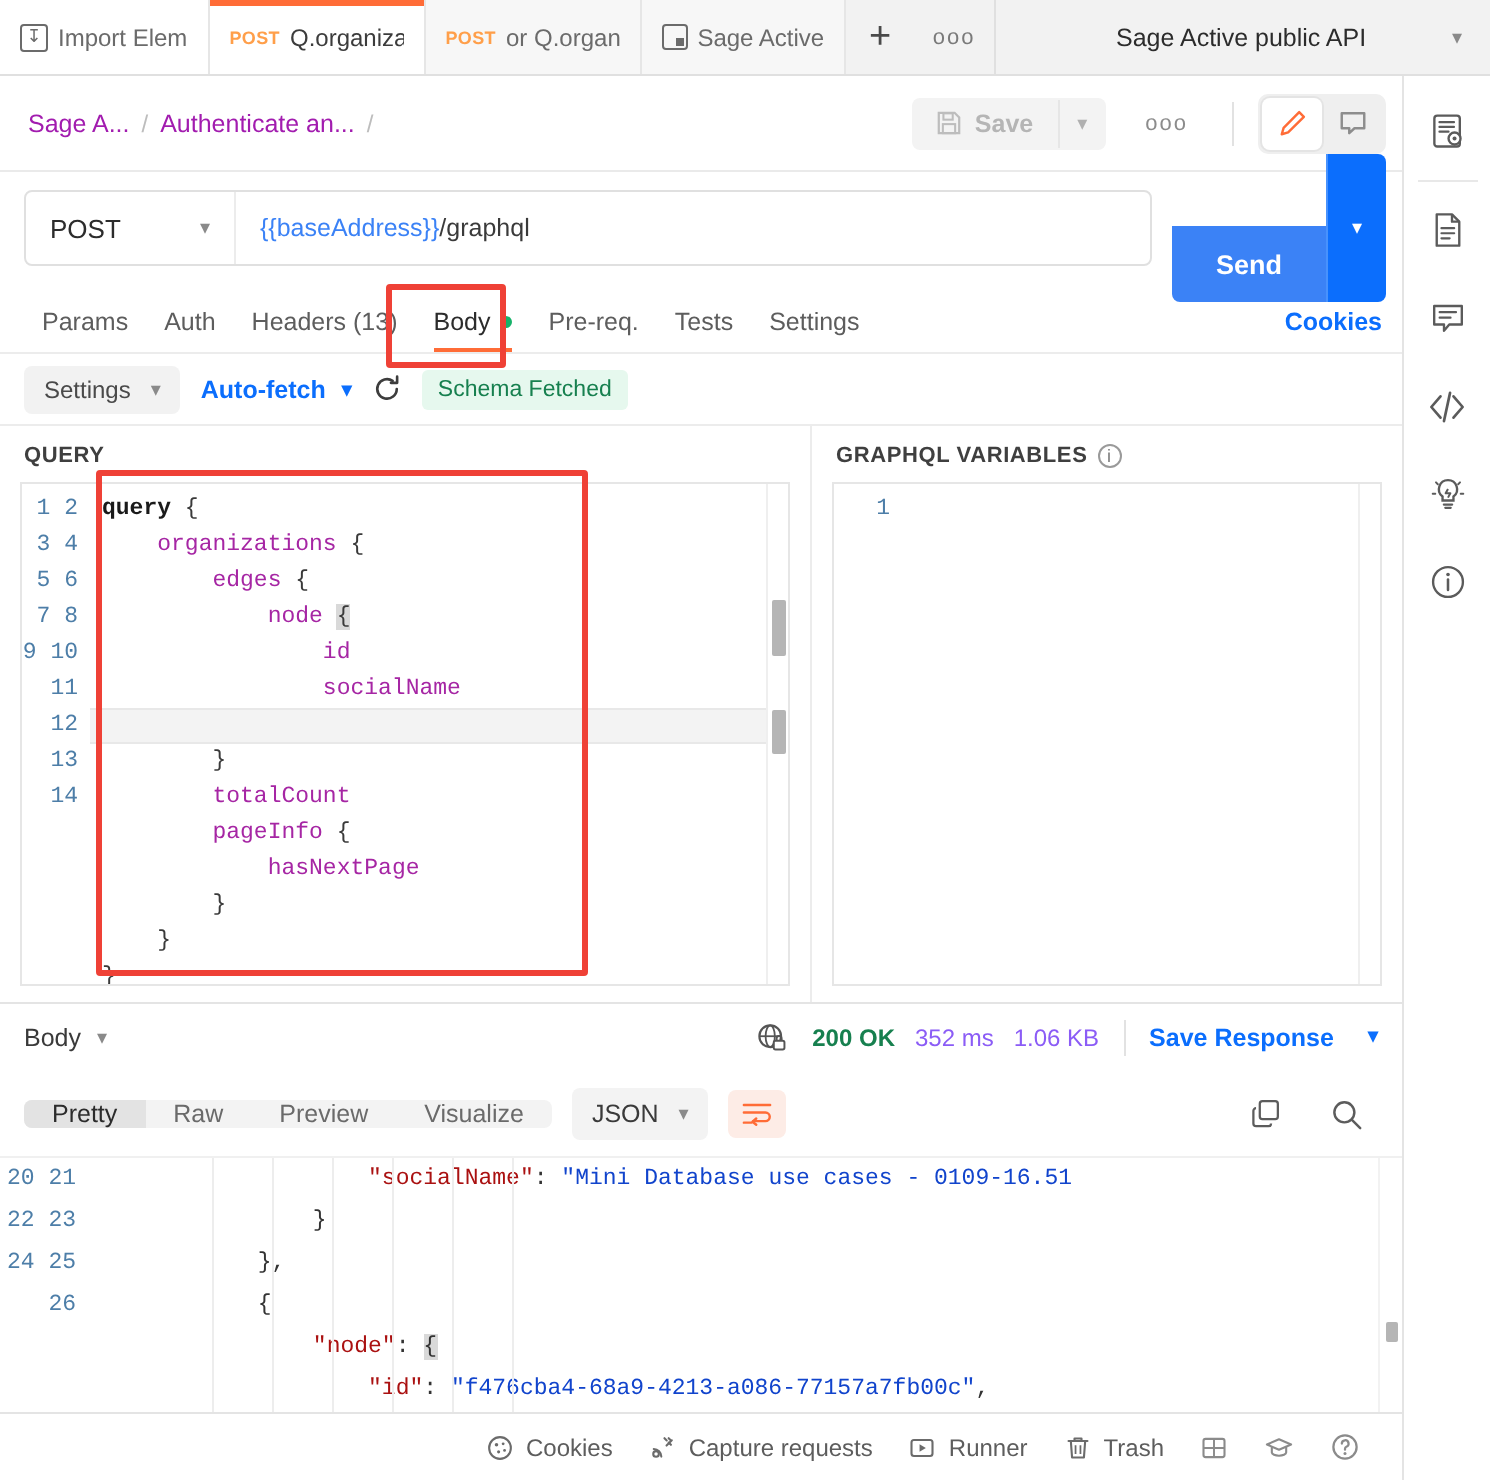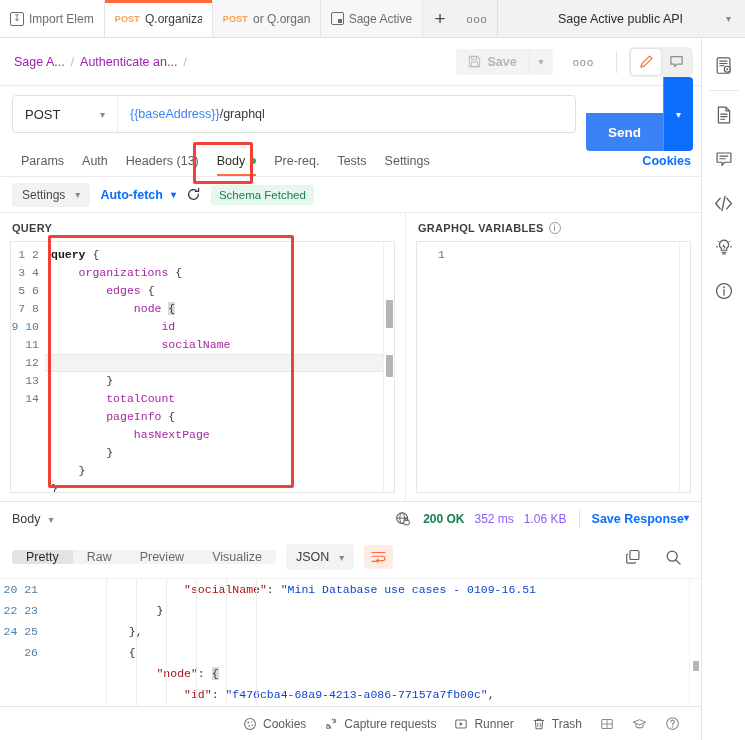--- a/index.html
+++ b/index.html
@@ -129,21 +129,21 @@
   .sel-char { background:#d9d9d9; }
 
   
   .resp { flex: 0 0 auto; display:flex; flex-direction:column; border-top:1px solid #e4e4e4; }
   .resprow1 { height: 34px; display:flex; align-items:center; padding: 0 12px; gap:0; }
   .body-sel { display:flex; align-items:center; gap:8px; font-size:12.5px; color:#3a3a3a; }
   .r1-spacer { flex:1; }
   .stat { font-size:12px; color:#17804f; font-weight:600; margin-left:10px; }
   .stat.gray { color:#8b5cf6; font-weight:500; }
   .vdiv2 { width:1px; height:18px; background:#e2e2e2; margin:0 12px; }
-  .saveresp { color:#0b6efd; font-size:12.5px; font-weight:bold; display:flex; align-items:flex-start; gap:0;}
+  .saveresp { color:#0b6efd; font-size:12.5px; font-weight:bold; display:flex; align-items:flex-start; gap:17px;}
   .resprow2 { height: 42px; display:flex; align-items:center; padding: 0 12px; gap:10px;}
   .segs { display:flex; background:#f3f3f3; border-radius:4px; overflow:hidden; }
   .seg { padding: 0 14px; font-size:12.5px; color:#6a6a6a; }
   .seg.on { background:#e3e3e3; color:#2c2c2c; }
   .json-sel { display:flex; align-items:center; gap:10px; background:#f3f3f3; border-radius:4px; padding: 6px 10px; font-size:12.5px; color:#3a3a3a;}
   .wrap-btn { padding: 5px 7px; background:#fdece6; border-radius:4px; color:#ff6c37; display:flex; align-items:center;}
   .r2-spacer { flex:1; }
   .r2-ic { color:#5c5c5c; padding: 0 7px; display:flex; align-items:center;}
   .respbody { height: 128px; position:relative; overflow:hidden; border-top:1px solid #f0f0f0; display:flex;}
   .rgutter { width: 46px; flex:0 0 46px; text-align:right; padding: 0 8px 0 0; font-family:"Liberation Mono", monospace; font-size:11.5px; color:#4d7ea8; line-height:21px;}

